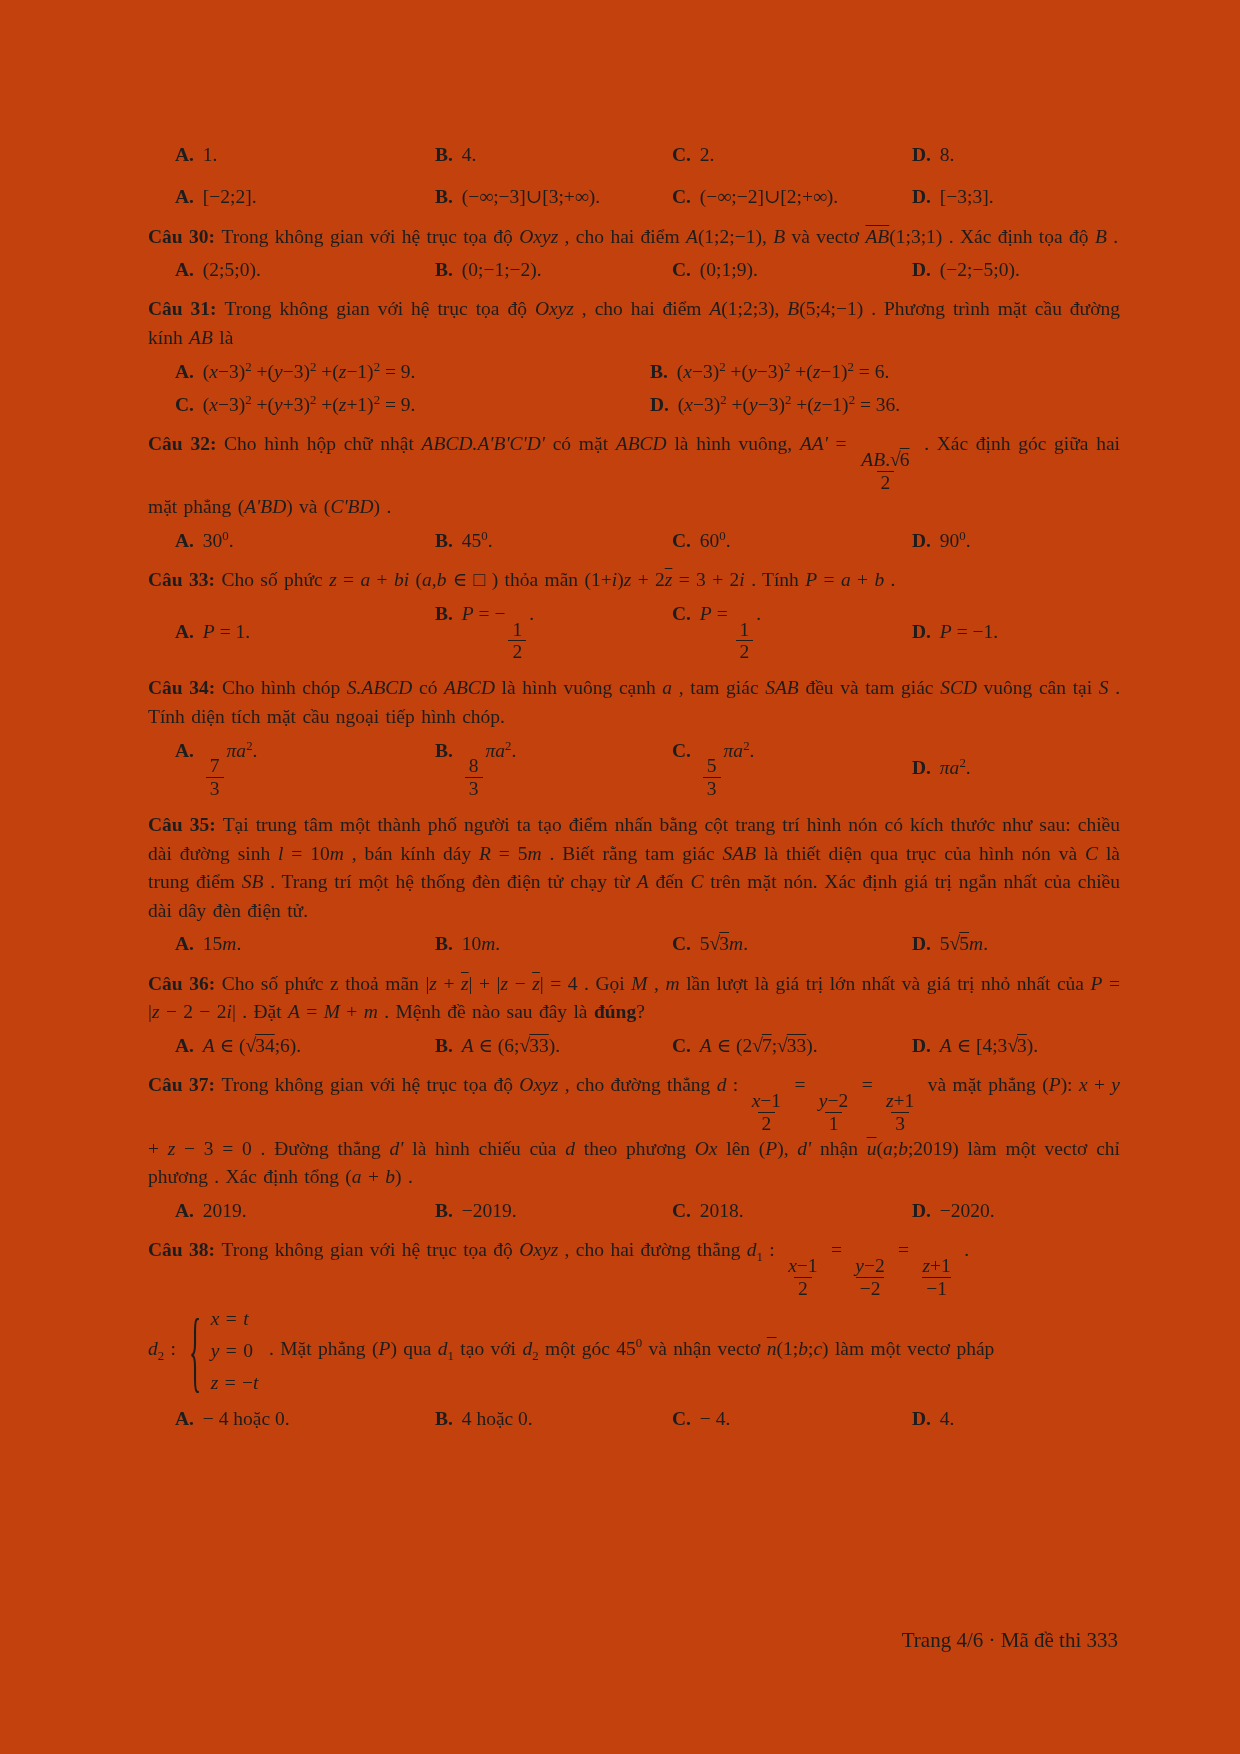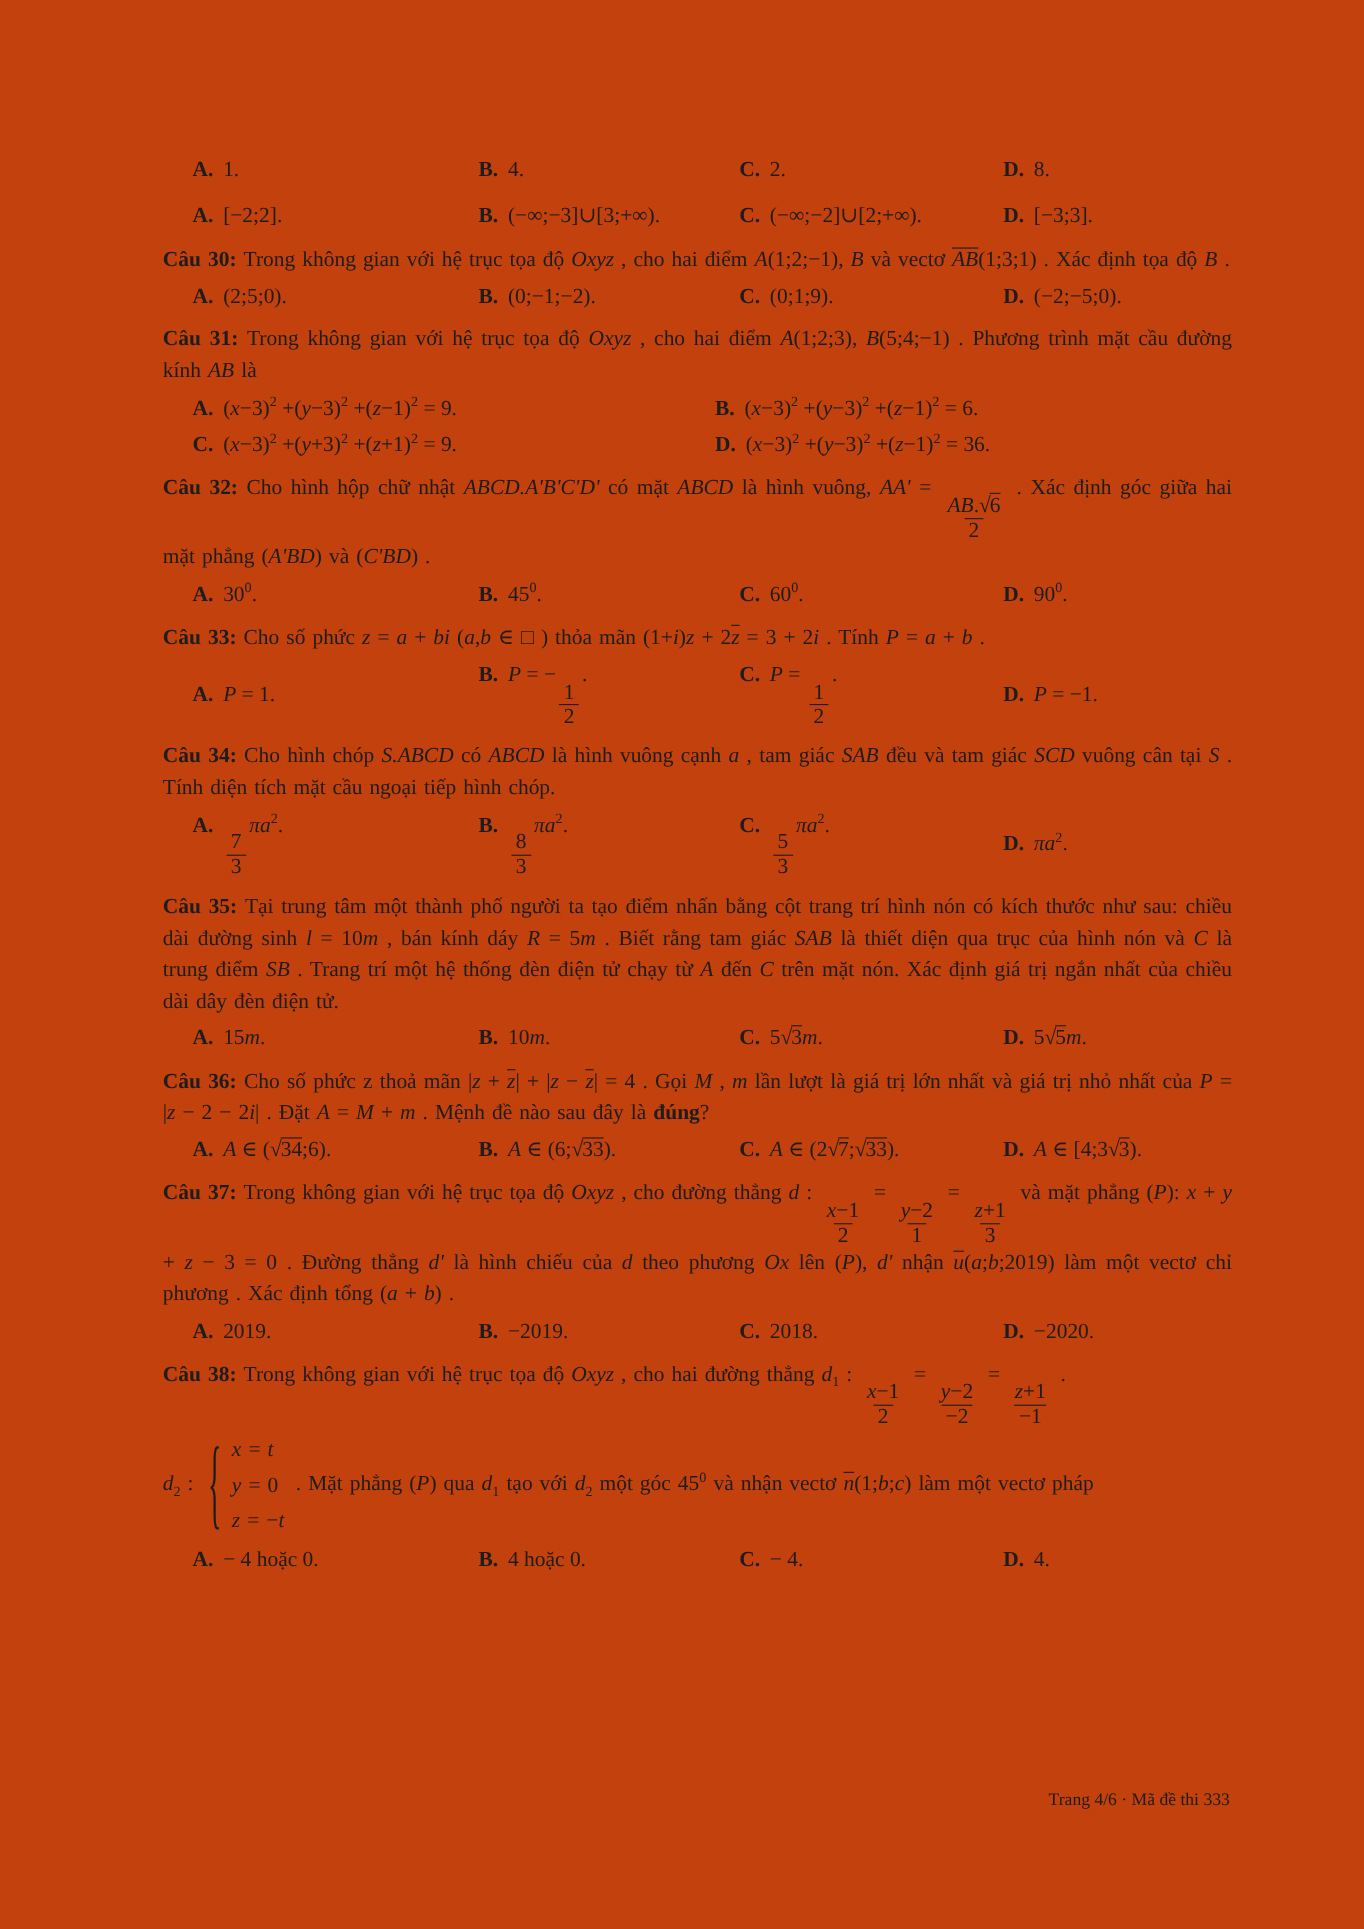--- a/index.html
+++ b/index.html
@@ -58,21 +58,21 @@
   .brace{
     display:inline-block; font-size:30px; font-weight:400;
     transform:scaleY(3.05) scaleX(0.85); transform-origin:center;
     margin:0 8px 0 2px;
   }
   .case-col{ display:inline-block; text-align:left; }
   .case-line{ display:block; line-height:1.62; }
 
   .footer{
     position:absolute; top:1628px; left:0; right:122px;
-    text-align:right; font-size:16px; color:#1d1d1d;
+    text-align:right; font-size:21px; color:#1d1d1d;
   }
 </style>
 </head>
 <body>
 
 <div class="page">
   <main class="content">
       <section class="question">
 
     <div class="answers">

